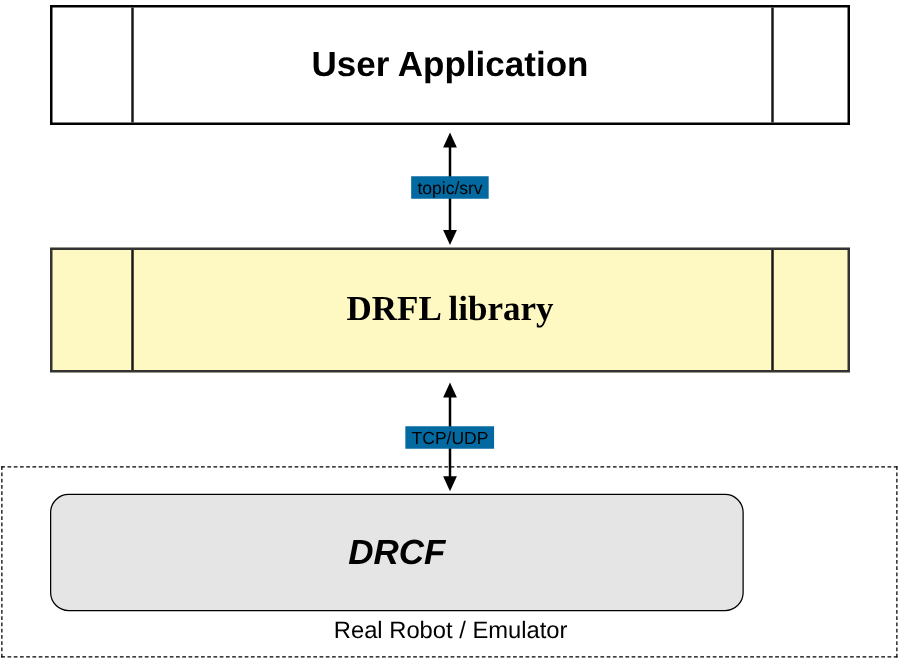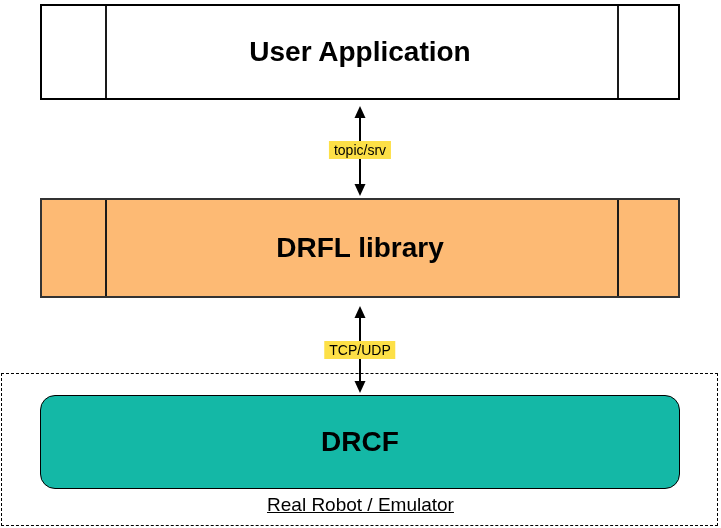--- a/index.html
+++ b/index.html
@@ -57,67 +57,67 @@
   .dashed-container {
     position: absolute;
     left: 1px; top: 373px;
     width: 717px; height: 153px;
     box-sizing: border-box;
     border: 1px dashed #000000;
     background: #ffffff;
   }
   .node-drcf {
     left: 40px; top: 395px;
-    width: 640px; height: 94px;
-    background: #14b8a6;
+    width: 555px; height: 94px;
+    background: #e5e5e5;
     border: 1.5px solid #000000;
     border-radius: 15px;
+    font-style: italic;
   }
   .node-drcf .node-subtitle { font-size: 19px; }
   .environment-label {
     position: absolute;
     left: 0; right: 0;
     top: 494px;
     text-align: center;
     font-size: 19px;
     color: #000000;
-    text-decoration: underline;
   }
   .arrows-layer {
     position: absolute;
     left: 0; top: 0;
     width: 721px; height: 528px;
     pointer-events: none;
   }
   .arrow-label {
     position: absolute;
     left: 360px;
     transform: translateX(-50%);
-    background: #fde047;
+    background: #0369a1;
     padding: 0 5px;
     font-size: 14px;
     line-height: 18px;
     color: #000000;
     white-space: nowrap;
   }
   .arrow-label-topic { top: 141px; }
   .arrow-label-tcp   { top: 341px; }
 </style>
 </head>
 <body>
 
 <div class="canvas">
 
   <div class="node node-user-application">
     <div class="divider divider-left"></div>
     <div class="divider divider-right"></div>
     <div class="node-title">User Application</div>
   </div>
 
-  <div class="node node-drfl" style="background: #fdba74;">
+  <div class="node node-drfl" style="background: #fef9c3; font-family: Liberation Serif, serif;">
     <div class="divider divider-left"></div>
     <div class="divider divider-right"></div>
     <div class="node-title">DRFL library</div>
   </div>
 
   <div class="dashed-container"></div>
 
   <div class="node node-drcf">
     <div class="node-title">DRCF</div>
   </div>

